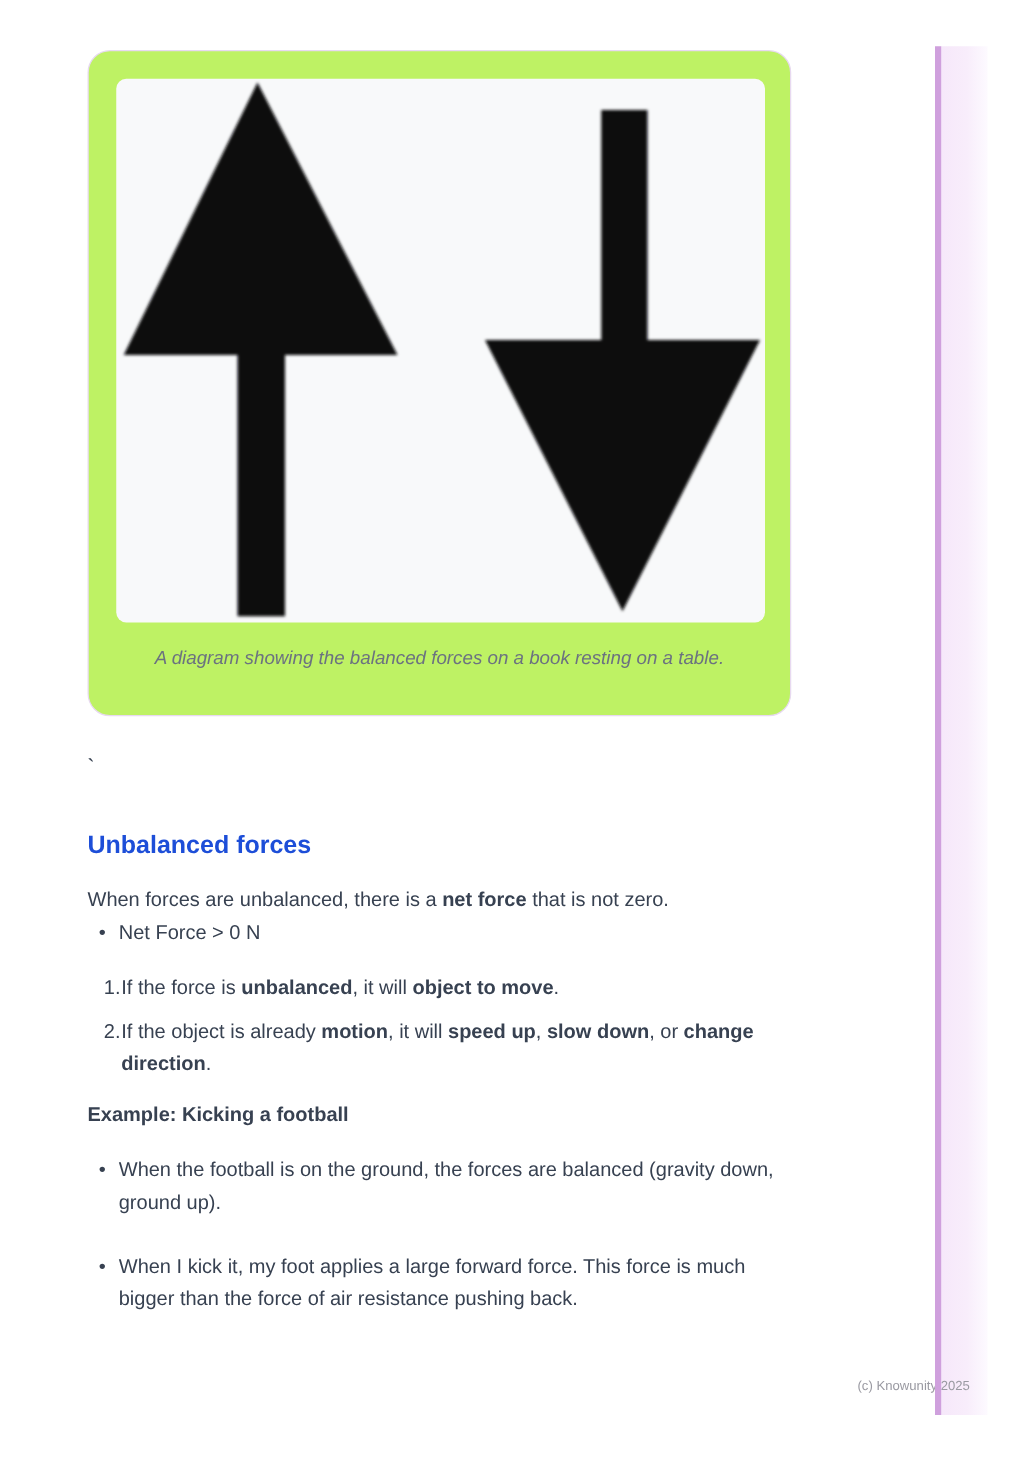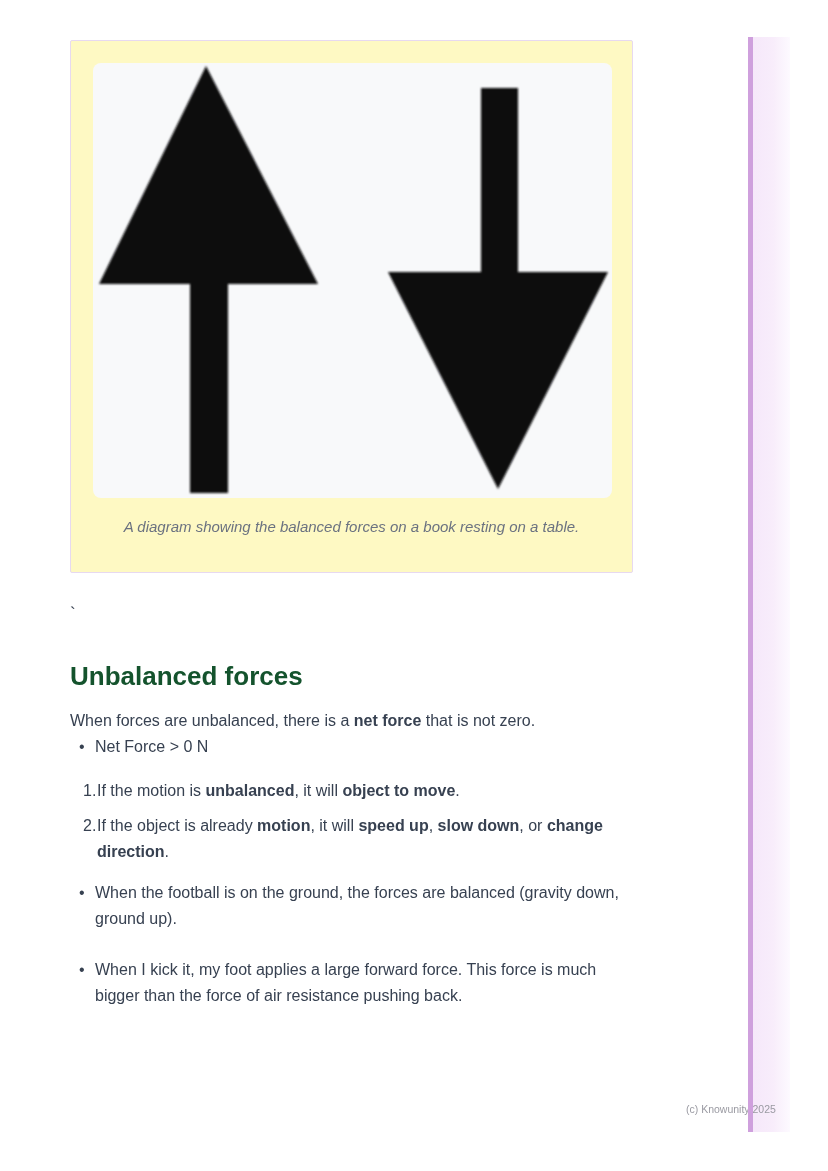--- a/index.html
+++ b/index.html
@@ -16,23 +16,23 @@
     overflow: hidden;
   }
 
   
   .figure-card {
     position: absolute;
     left: 70px;
     top: 40px;
     width: 563px;
     height: 533px;
-    background: #fef9c3;
+    background: #bef264;
     border: 1px solid #e7d9f0;
-    border-radius: 2px;
+    border-radius: 18px;
   }
   .figure-image {
     position: absolute;
     left: 22px;
     top: 22px;
     width: 519px;
     height: 435px;
     background: #f8f9fa;
     border-radius: 8px;
     overflow: hidden;
@@ -65,24 +65,24 @@
     left: 70px;
     top: 664px;
     width: 568px;
     font-size: 16px;
     line-height: 26px;
     color: #374151;
   }
   .content b { font-weight: 700; }
 
   .section-heading {
-    font-size: 26px;
+    font-size: 20px;
     line-height: 24px;
     font-weight: 700;
-    color: #14532d;
+    color: #1d4ed8;
     margin-bottom: 20px;
   }
   .para { }
   .para.justified { text-align: justify; line-height: 27px; margin-bottom: 13px; }
 
   ul.bullet-list, ol.numbered-list {
     list-style: none;
     margin-bottom: 18px;
   }
   ul.bullet-list li {
@@ -182,24 +182,25 @@
     <div class="section-heading">Unbalanced forces</div>
 
     <p class="para"><span>When forces are unbalanced, there is a </span><b>net force</b><span> that is not zero.</span></p>
 
     <ul class="bullet-list">
       <li><span>Net Force &gt; 0 N</span></li>
     </ul>
 
 
     <ol class="numbered-list">
-      <li><span>If the motion is </span><b>unbalanced</b><span>, it will </span><b>object to move</b><span>.</span></li>
+      <li><span>If the force is </span><b>unbalanced</b><span>, it will </span><b>object to move</b><span>.</span></li>
       <li><span>If the object is already </span><b>motion</b><span>, it will </span><b>speed up</b><span>, </span><b>slow down</b><span>, or </span><b>change direction</b><span>.</span></li>
     </ol>
 
+    <p class="example-heading">Example: Kicking a football</p>
 
     <ul class="bullet-list football-list">
       <li><span>When the football is on the ground, the forces are balanced (gravity down, ground up).</span></li>
       <li><span>When I kick it, my foot applies a large forward force. This force is much bigger than the force of air resistance pushing back.</span></li>
     </ul>
   </div>
 
   <div class="side-accent-fill"></div>
   <div class="side-accent-line"></div>
 

